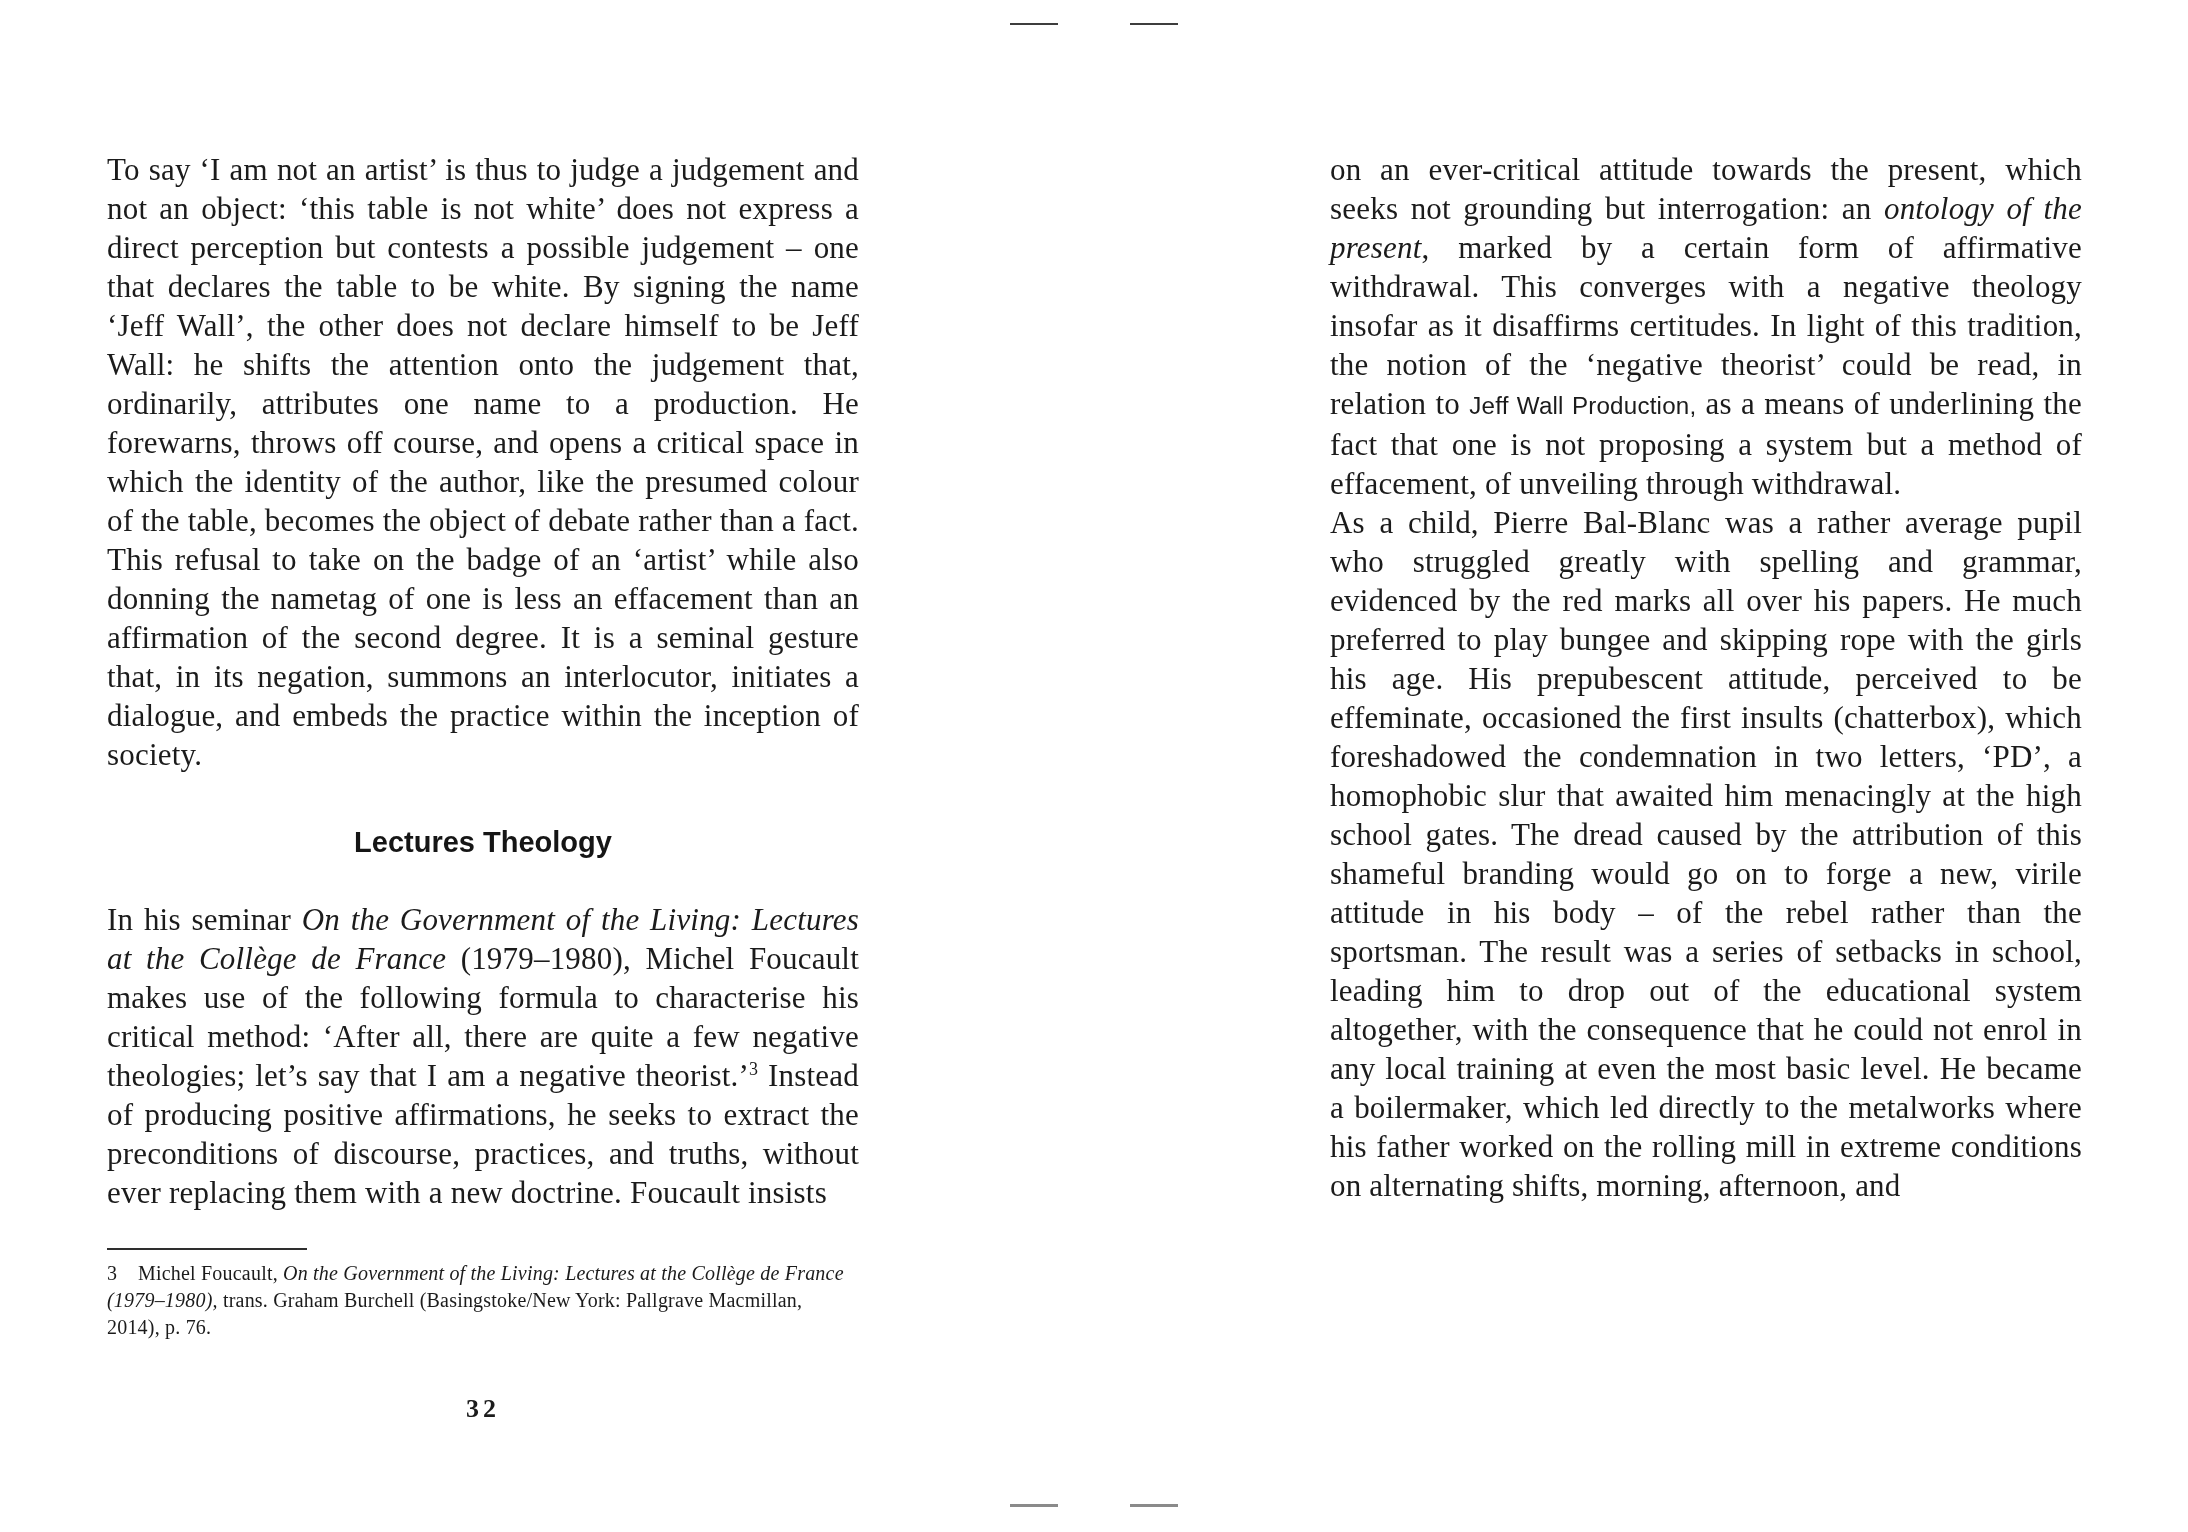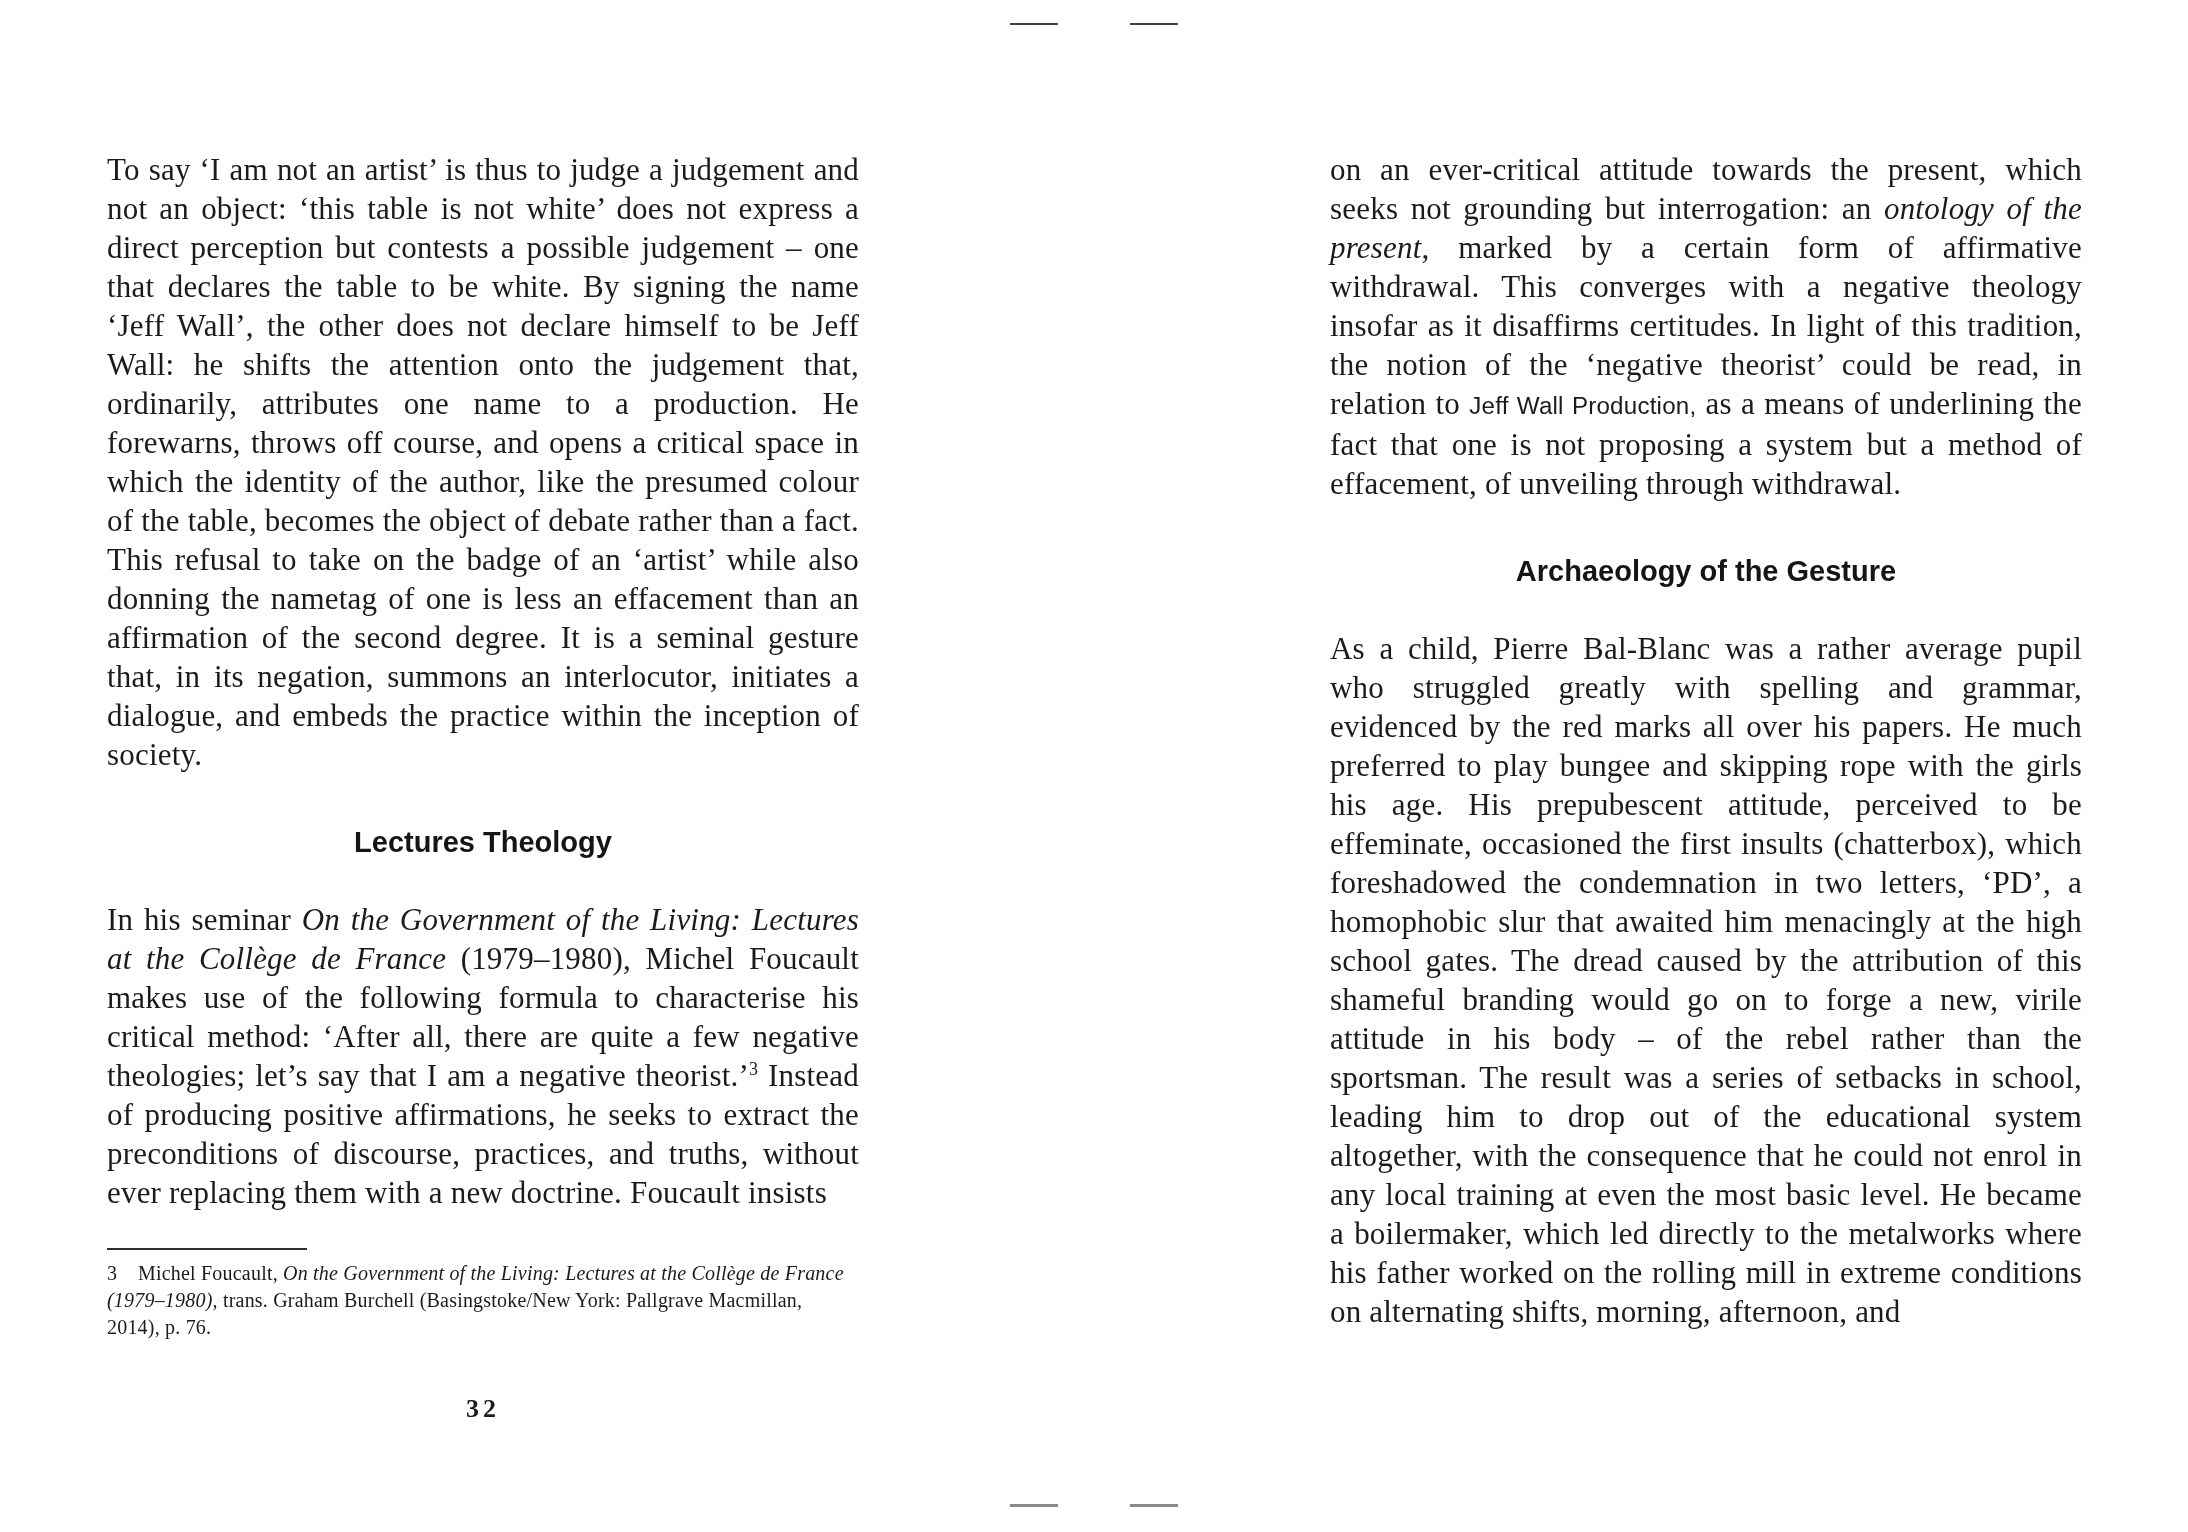--- a/index.html
+++ b/index.html
@@ -118,18 +118,17 @@
     <div class="footnote-block">
       <div class="footnote-rule"></div>
       <p class="footnote-text"><span>3&nbsp;&nbsp;&nbsp;&nbsp;Michel Foucault, </span><span class="seg-i">On the Government of the Living: Lectures at the Collège de France (1979–1980),</span><span> trans. Graham Burchell (Basingstoke/New York: Pallgrave Macmillan, 2014), p. 76.</span></p>
     </div>
 
     <div class="page-number">32</div>
   </section>
 
   <section class="page page-right">
     <p class="body-text"><span>on an ever-critical attitude towards the present, which seeks not grounding but interrogation: an </span><span class="seg-i">ontology of the present</span><span>, marked by a certain form of affirmative withdrawal. This converges with a negative theology insofar as it disaffirms certitudes. In light of this tradition, the notion of the ‘negative theorist’ could be read, in relation to </span><span class="seg-bs">Jeff Wall Production,</span><span> as a means of underlining the fact that one is not proposing a system but a method of effacement, of unveiling through withdrawal.</span></p>
-    <h2 class="section-heading">Archaeology of the Gesture</h2>
     <p class="body-text"><span>As a child, Pierre Bal-Blanc was a rather average pupil who struggled greatly with spelling and grammar, evidenced by the red marks all over his papers. He much preferred to play bungee and skipping rope with the girls his age. His prepubescent attitude, perceived to be effeminate, occasioned the first insults (chatterbox), which foreshadowed the condemnation in two letters, ‘PD’, a homophobic slur that awaited him menacingly at the high school gates. The dread caused by the attribution of this shameful branding would go on to forge a new, virile attitude in his body – of the rebel rather than the sportsman. The result was a series of setbacks in school, leading him to drop out of the educational system altogether, with the consequence that he could not enrol in any local training at even the most basic level. He became a boilermaker, which led directly to the metalworks where his father worked on the rolling mill in extreme conditions on alternating shifts, morning, afternoon, and</span></p>
 
   </section>
 
 </div>
 
 </body></html>

